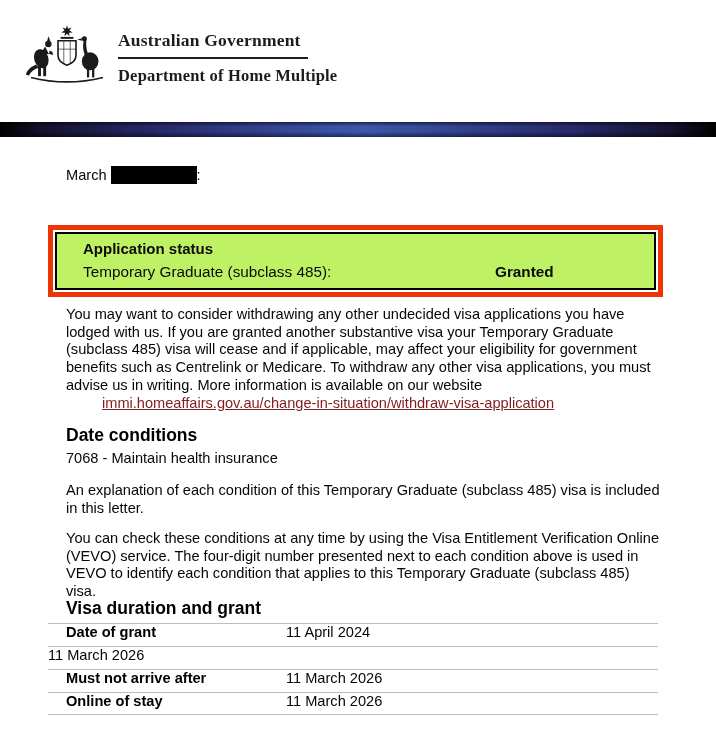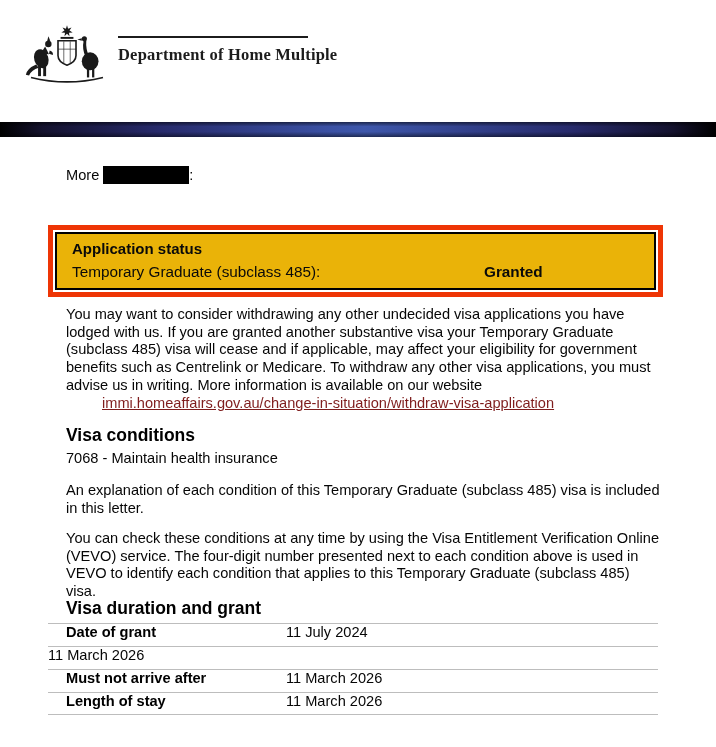--- a/index.html
+++ b/index.html
@@ -24,23 +24,23 @@
   .txt { font-size:14.6px; line-height:17.7px; color:#060606; }
   .salutation { position:absolute; left:66px; top:166px; }
   .redacted { display:inline-block; width:86px; height:18px; background:#000; vertical-align:-4px; margin-left:4px; }
   .intro { position:absolute; left:66px; top:199px; width:600px; }
 
   .status-annot {
     position:absolute; left:48px; top:225px; width:615px; height:72px;
     padding:7px;
   }
   .status-inner {
-    position:relative; width:100%; height:100%; background:#eab308;
+    position:relative; width:100%; height:100%; background:#bef264;
     border:2px solid #000; box-shadow:0 0 0 2px #fff;
-    padding:4px 10px 0 15px;
+    padding:4px 10px 0 26px;
   }
   .status-title { font-size:15px; font-weight:bold; line-height:22px; }
   .status-row { position:relative; font-size:15.3px; line-height:24px; }
   .status-value { position:absolute; left:412px; top:0; font-weight:bold; }
 
   .para1 { position:absolute; left:66px; top:306px; width:594px; }
   .doc-link { color:#7f1d1d; text-decoration:underline; cursor:pointer;margin-left:36px; }
 
   .h2 { position:absolute; left:66px; font-size:17.5px; font-weight:bold; color:#000; }
   .h-conditions { top:425px; }
@@ -90,59 +90,60 @@
         <path d="M93 25 l-7 2 7 2 z"></path>
         <rect x="101" y="72" width="3.5" height="14"></rect>
         <rect x="109" y="72" width="3.5" height="14"></rect>
       </g>
 
       <path d="M14 86 Q 70 100 126 86" fill="none" stroke="#1a1a1a" stroke-width="2.5"></path>
     </svg>
   </div>
 
   <div class="gov-block">
+    <div class="gov-title">Australian Government</div>
     <div class="gov-rule"></div>
     <div class="dept-title">Department of Home Multiple</div>
   </div>
 
   <div class="banner"></div>
 
-  <div class="salutation txt"><span>More</span><span class="redacted"></span><span>:</span></div>
+  <div class="salutation txt"><span>March</span><span class="redacted"></span><span>:</span></div>
 
 
   <div class="status-annot" style="background:#ee3505;">
     <div class="status-inner">
       <div class="status-title">Application status</div>
       <div class="status-row">
         <span>Temporary Graduate (subclass 485):</span>
         <span class="status-value">Granted</span>
       </div>
     </div>
   </div>
 
   <div class="para1 txt"><span>You may want to consider withdrawing any other undecided visa applications you have lodged with us. If you are granted another substantive visa your Temporary Graduate (subclass 485) visa will cease and if applicable, may affect your eligibility for government benefits such as Centrelink or Medicare. To withdraw any other visa applications, you must advise us in writing. More information is available on our website </span><span class="doc-link">immi.homeaffairs.gov.au/change-in-situation/withdraw-visa-application</span></div>
 
-  <div class="h2 h-conditions">Visa conditions</div>
+  <div class="h2 h-conditions">Date conditions</div>
   <div class="condition-line txt">7068 - Maintain health insurance</div>
   <div class="para2 txt">An explanation of each condition of this Temporary Graduate (subclass 485) visa is included in this letter.</div>
   <div class="para3 txt">You can check these conditions at any time by using the Visa Entitlement Verification Online (VEVO) service. The four-digit number presented next to each condition above is used in VEVO to identify each condition that applies to this Temporary Graduate (subclass 485) visa.</div>
 
   <div class="h2 h-duration">Visa duration and grant</div>
 
   <div class="dtable">
     <div class="drow">
       <span class="dlabel">Date of grant</span>
-      <span class="dvalue">11 July 2024</span>
+      <span class="dvalue">11 April 2024</span>
     </div>
     <div class="drow">
       <span class="dvalue">11 March 2026</span>
     </div>
     <div class="drow">
       <span class="dlabel">Must not arrive after</span>
       <span class="dvalue">11 March 2026</span>
     </div>
     <div class="drow">
-      <span class="dlabel">Length of stay</span>
+      <span class="dlabel">Online of stay</span>
       <span class="dvalue">11 March 2026</span>
     </div>
   </div>
 
 </div>
 
 </body></html>

